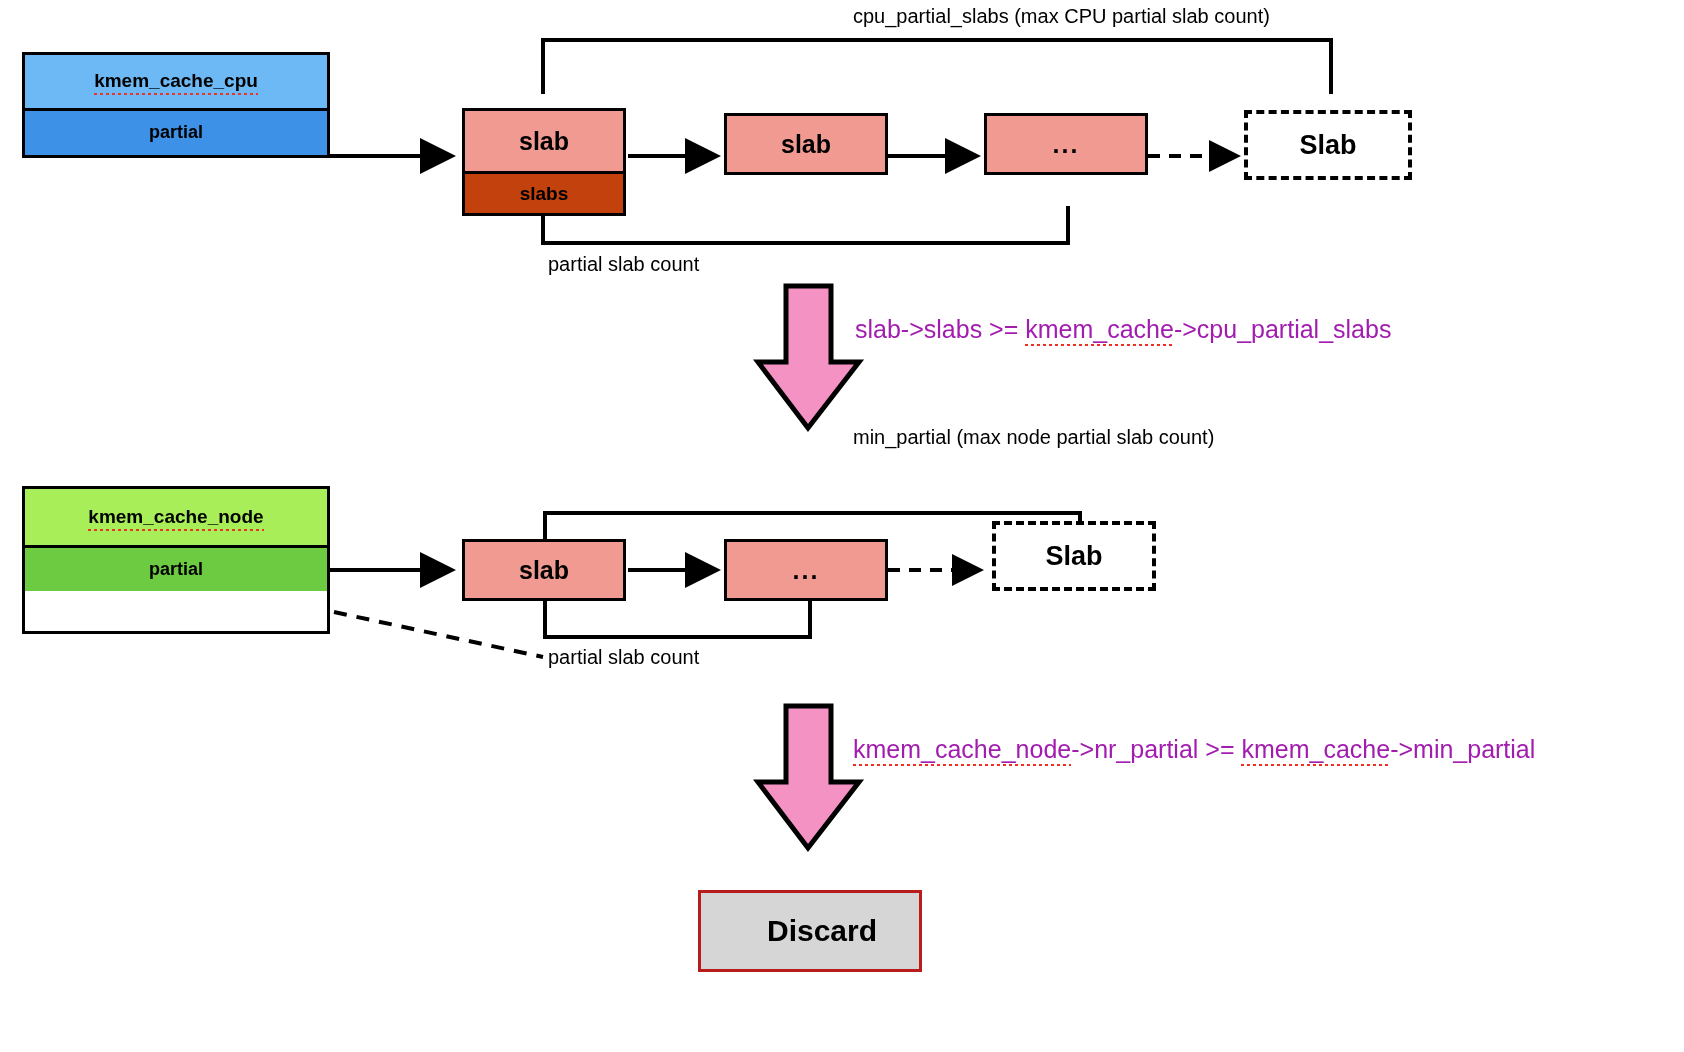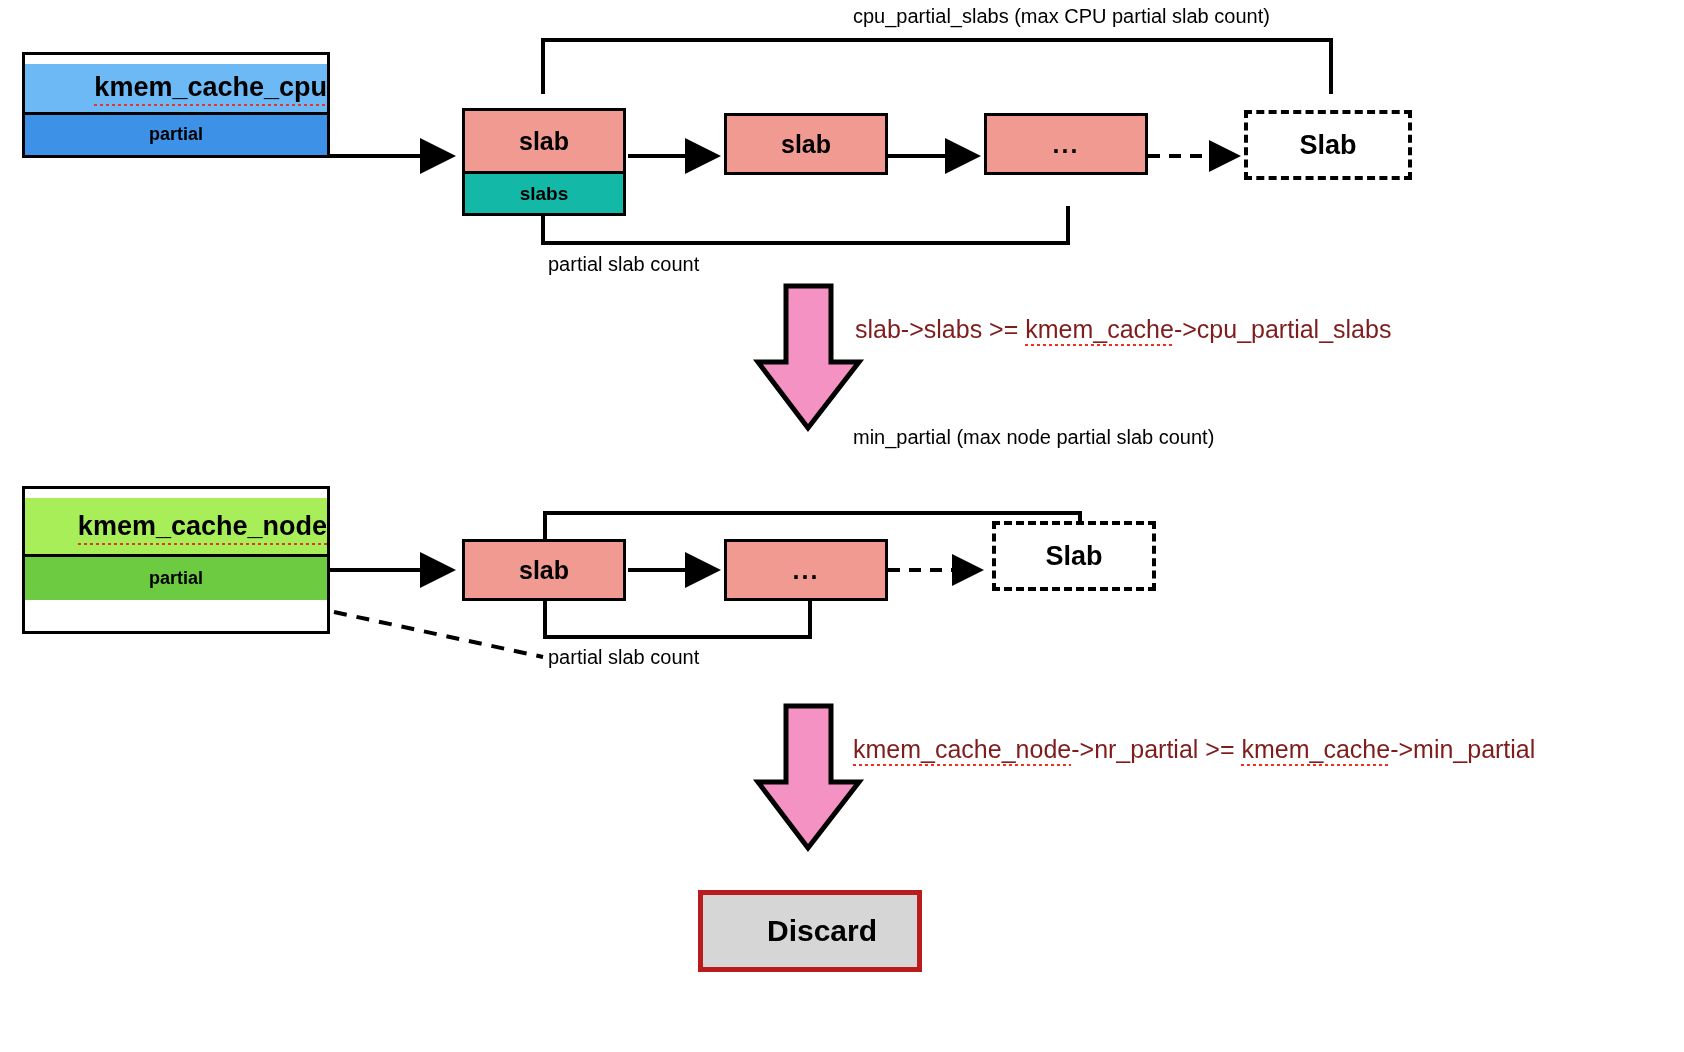--- a/index.html
+++ b/index.html
@@ -25,27 +25,26 @@
 
   
   .struct-box {
     border: 3px solid #000000;
     display: flex;
     flex-direction: column;
   }
   .struct-title {
     display: flex;
     align-items: center;
-    justify-content: flex-end;
-    font-size: 27px;
+    justify-content: center;
+    font-size: 19px;
     font-weight: bold;
     color: #000000;
     letter-spacing: 0px;
     position: relative;
-    margin-top: 9px;
   }
   .struct-title .spellunder {
     position: relative;
     display: inline-block;
   }
   .struct-title .spellunder::after {
     content: "";
     position: absolute;
     left: 0;
     right: 0;
@@ -92,40 +91,40 @@
     display: flex;
     align-items: center;
     justify-content: center;
     font-size: 27px;
     font-weight: bold;
     color: #000000;
   }
 
   
   .discard-box {
-    border: 5px solid #b91c1c;
+    border: 3px solid #b91c1c;
     display: flex;
     align-items: center;
     justify-content: center;
     font-size: 30px;
     font-weight: bold;
     color: #000000;
     padding-left: 24px;
   }
 
   
   .annot {
     font-size: 20px;
     color: #000000;
     white-space: nowrap;
   }
   
   .cond {
     font-size: 25px;
-    color: #7f1d1d;
+    color: #a21caf;
     white-space: nowrap;
   }
   .cond .spellunder-red {
     position: relative;
     display: inline-block;
   }
   .cond .spellunder-red::after {
     content: "";
     position: absolute;
     left: 0;
@@ -222,21 +221,21 @@
     </div>
     <div class="struct-row" style="background:#3d92e8; height:47px;">
       <span>partial</span>
     </div>
   </div>
 
   <div class="abs slab-box" style="left:462px; top:108px; width:164px; height:108px;">
     <div class="slab-cell" style="background:#f09a92; height:62px;">
       <span>slab</span>
     </div>
-    <div class="slab-cell small" style="background:#14b8a6; height:40px;">
+    <div class="slab-cell small" style="background:#c2410c; height:40px;">
       <span>slabs</span>
     </div>
   </div>
 
   <div class="abs slab-box" style="left:724px; top:113px; width:164px; height:62px; background:#f09a92;">
     <div class="slab-cell" style="height:100%;">
       <span>slab</span>
     </div>
   </div>
 

